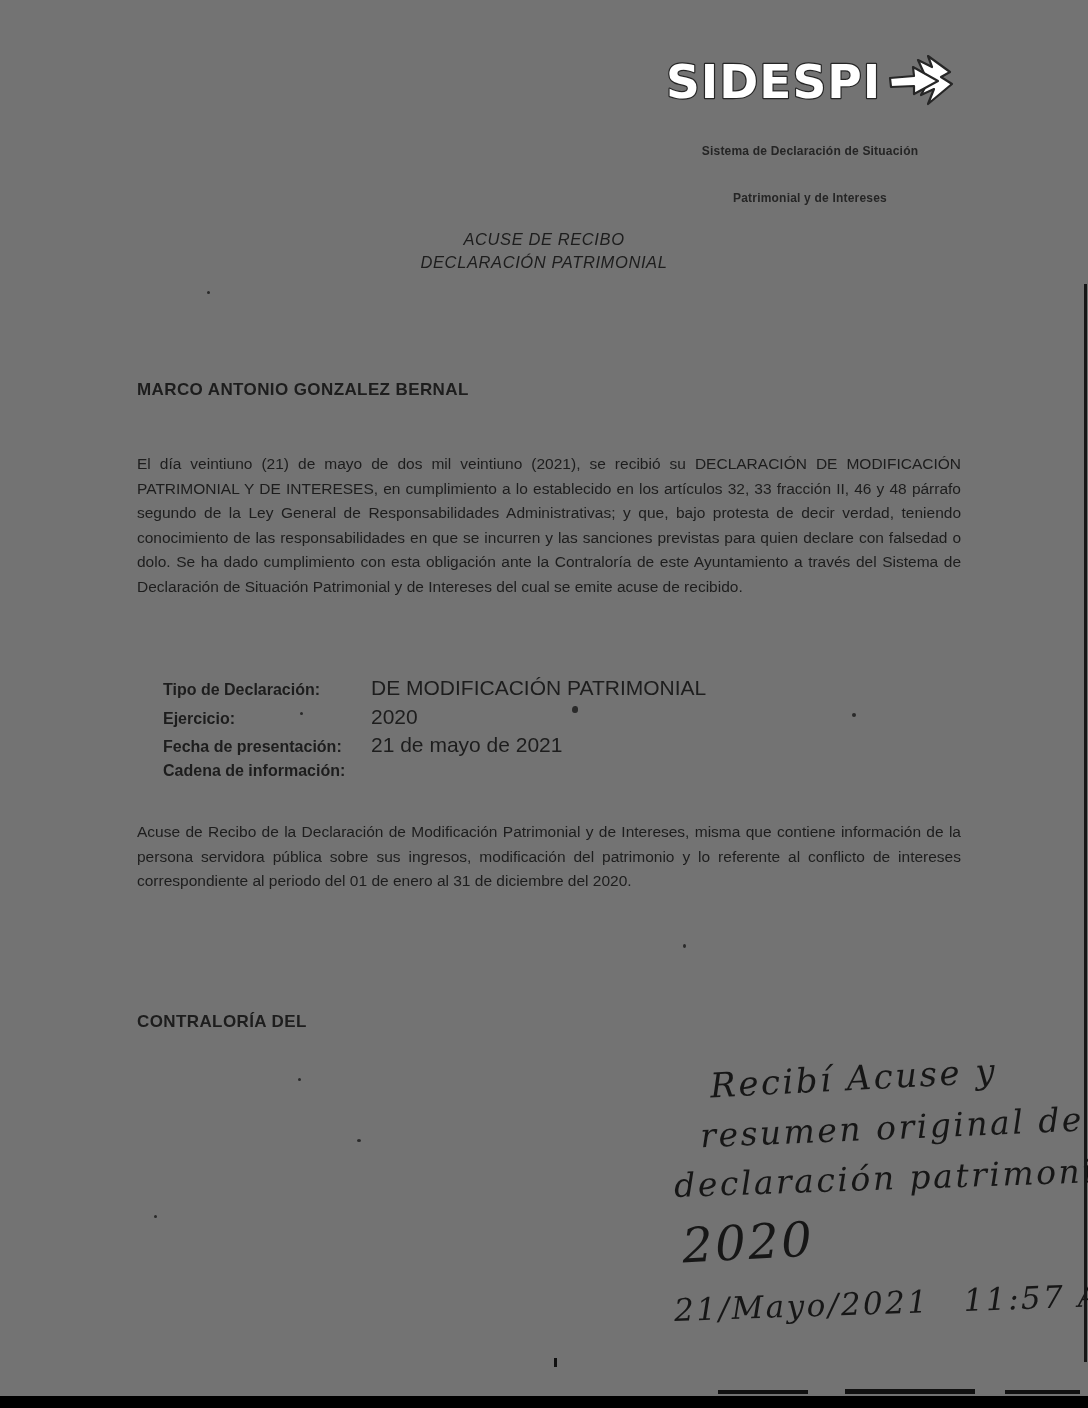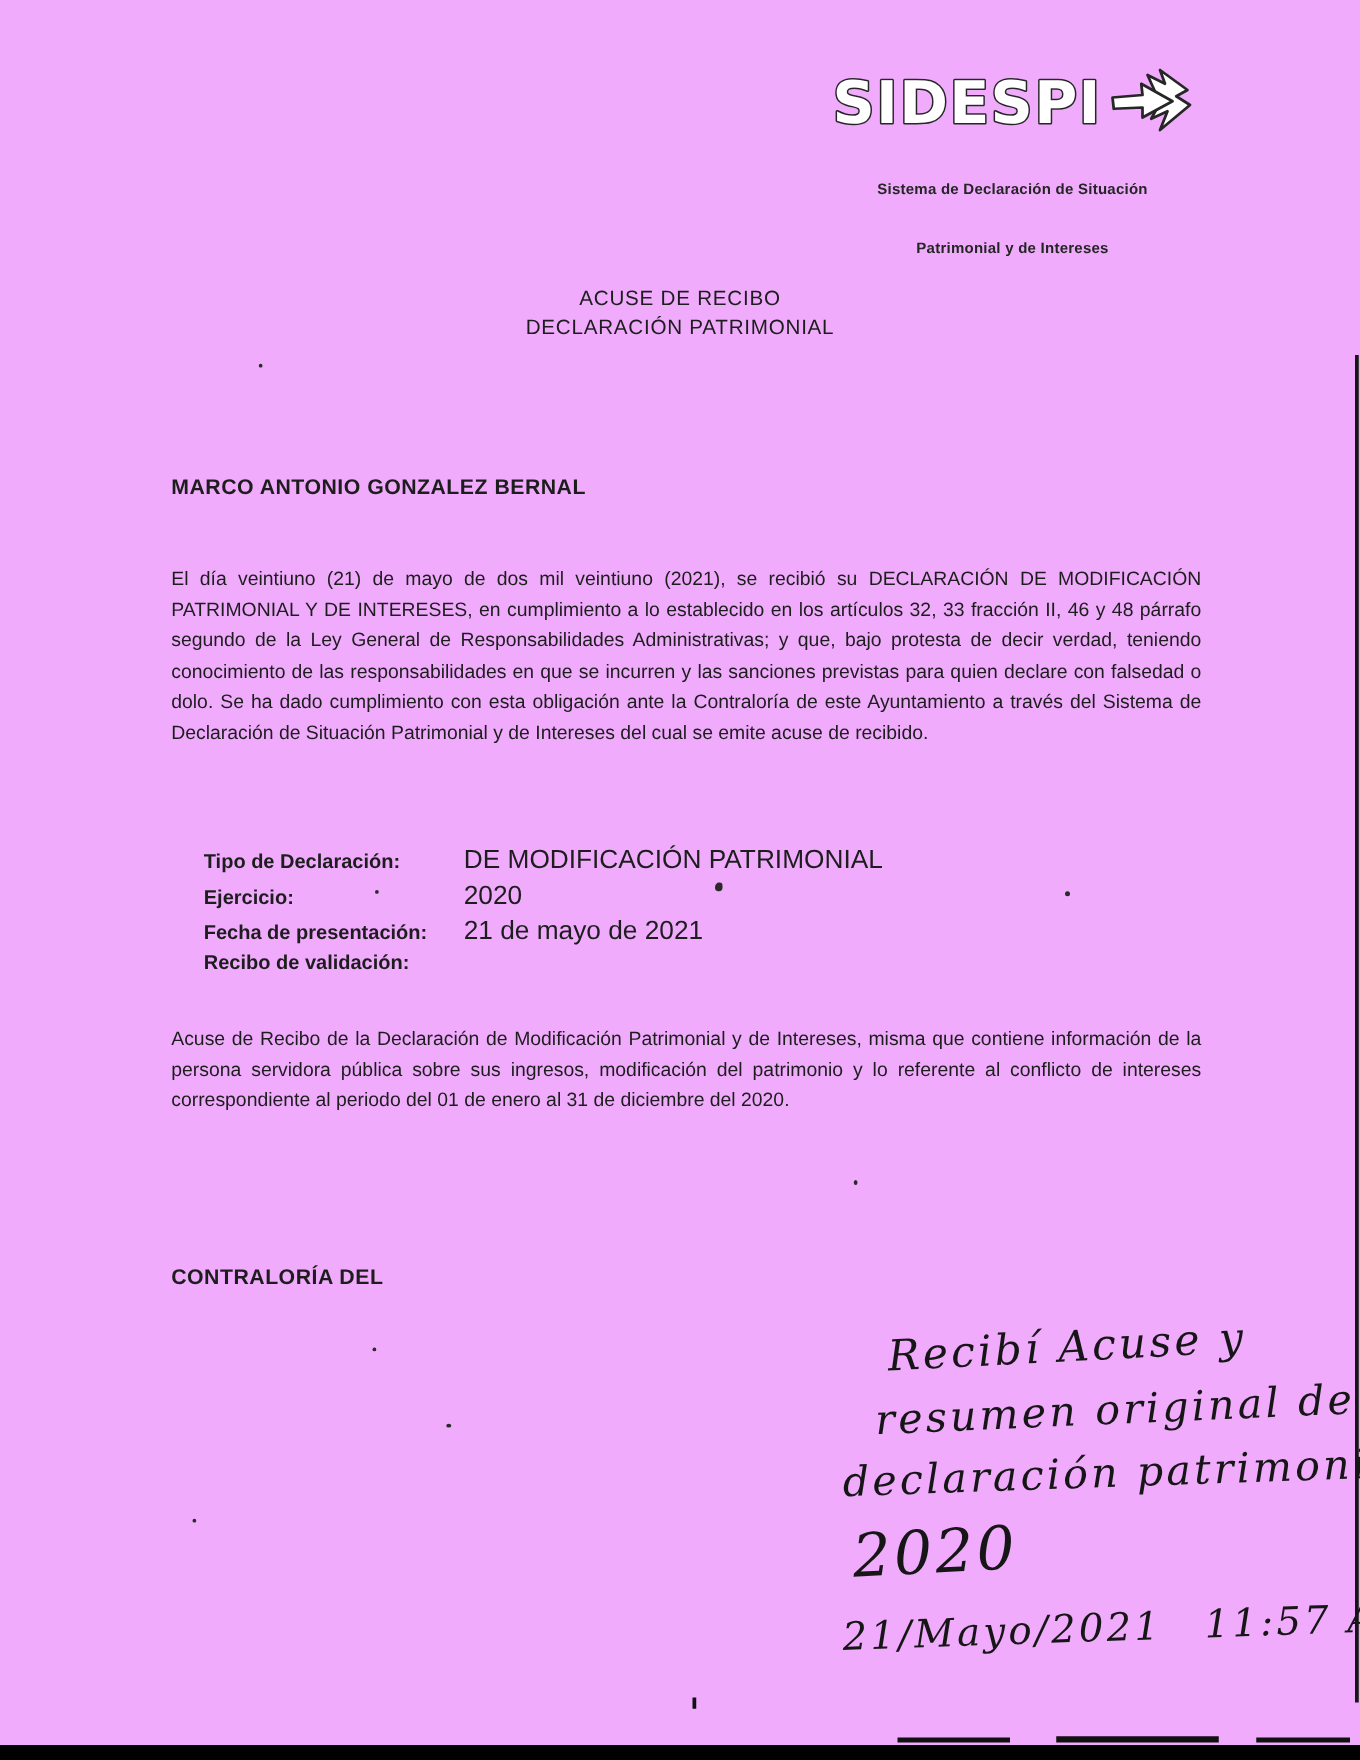--- a/index.html
+++ b/index.html
@@ -1,39 +1,39 @@
 <!DOCTYPE html>
 <html><head>
 <meta charset="utf-8">
 <style>
   html,body { margin:0; padding:0; background:#e8e8e8; }
   .page {
     position:relative; width:1088px; height:1408px; margin:0 auto;
-    background:#f0abfc; overflow:hidden;
+    background:#737373; overflow:hidden;
     font-family:"Liberation Sans", sans-serif; color:#1d1d1d;
   }
 
   
   .logo { position:absolute; left:652px; top:50px; width:316px; text-align:center; }
   .brand-svg { display:block; margin:0 auto; }
   .brand-text {
     font-family:"DejaVu Sans", sans-serif; font-weight:bold; font-size:47px;
     letter-spacing:1px; fill:#ffffff; stroke:#262626; stroke-width:2.4px;
     paint-order:stroke; stroke-linejoin:round;
   }
   .logo-caption {
     font-weight:bold; font-size:12px; line-height:15px; letter-spacing:0.2px;
     color:#252525;
     margin-top:32px;
   }
 
   
   .title {
     position:absolute; top:228px; left:0; width:100%; text-align:center;
-    font-size:16.5px; line-height:23px; letter-spacing:0.6px;
+    font-size:16.5px; line-height:23px; letter-spacing:0.6px;font-style:italic;
   }
   .name {
     position:absolute; left:137px; top:380px;
     font-weight:bold; font-size:17px; letter-spacing:0.4px;
   }
   .para { position:absolute; left:137px; width:824px; text-align:justify;
     font-size:15.5px; line-height:24.6px; margin:0; }
   .para1 { top:452px; }
   .para2 { top:820px; }
 
@@ -99,21 +99,21 @@
     </div>
     <div class="field-row">
       <span class="field-label">Ejercicio:</span>
       <span class="field-value">2020</span>
     </div>
     <div class="field-row">
       <span class="field-label">Fecha de presentación:</span>
       <span class="field-value">21 de mayo de 2021</span>
     </div>
     <div class="field-row">
-      <span class="field-label">Recibo de validación:</span>
+      <span class="field-label">Cadena de información:</span>
       <span class="field-value"></span>
     </div>
   </div>
 
   <p class="para para2">Acuse de Recibo de la Declaración de Modificación Patrimonial y de Intereses, misma que contiene información de la persona servidora pública sobre sus ingresos, modificación del patrimonio y lo referente al conflicto de intereses correspondiente al periodo del 01 de enero al 31 de diciembre del 2020.</p>
 
   <div class="issuer">CONTRALORÍA DEL</div>
 
   <div class="handnote">
     <div class="hw hw1">Recibí Acuse y</div>

